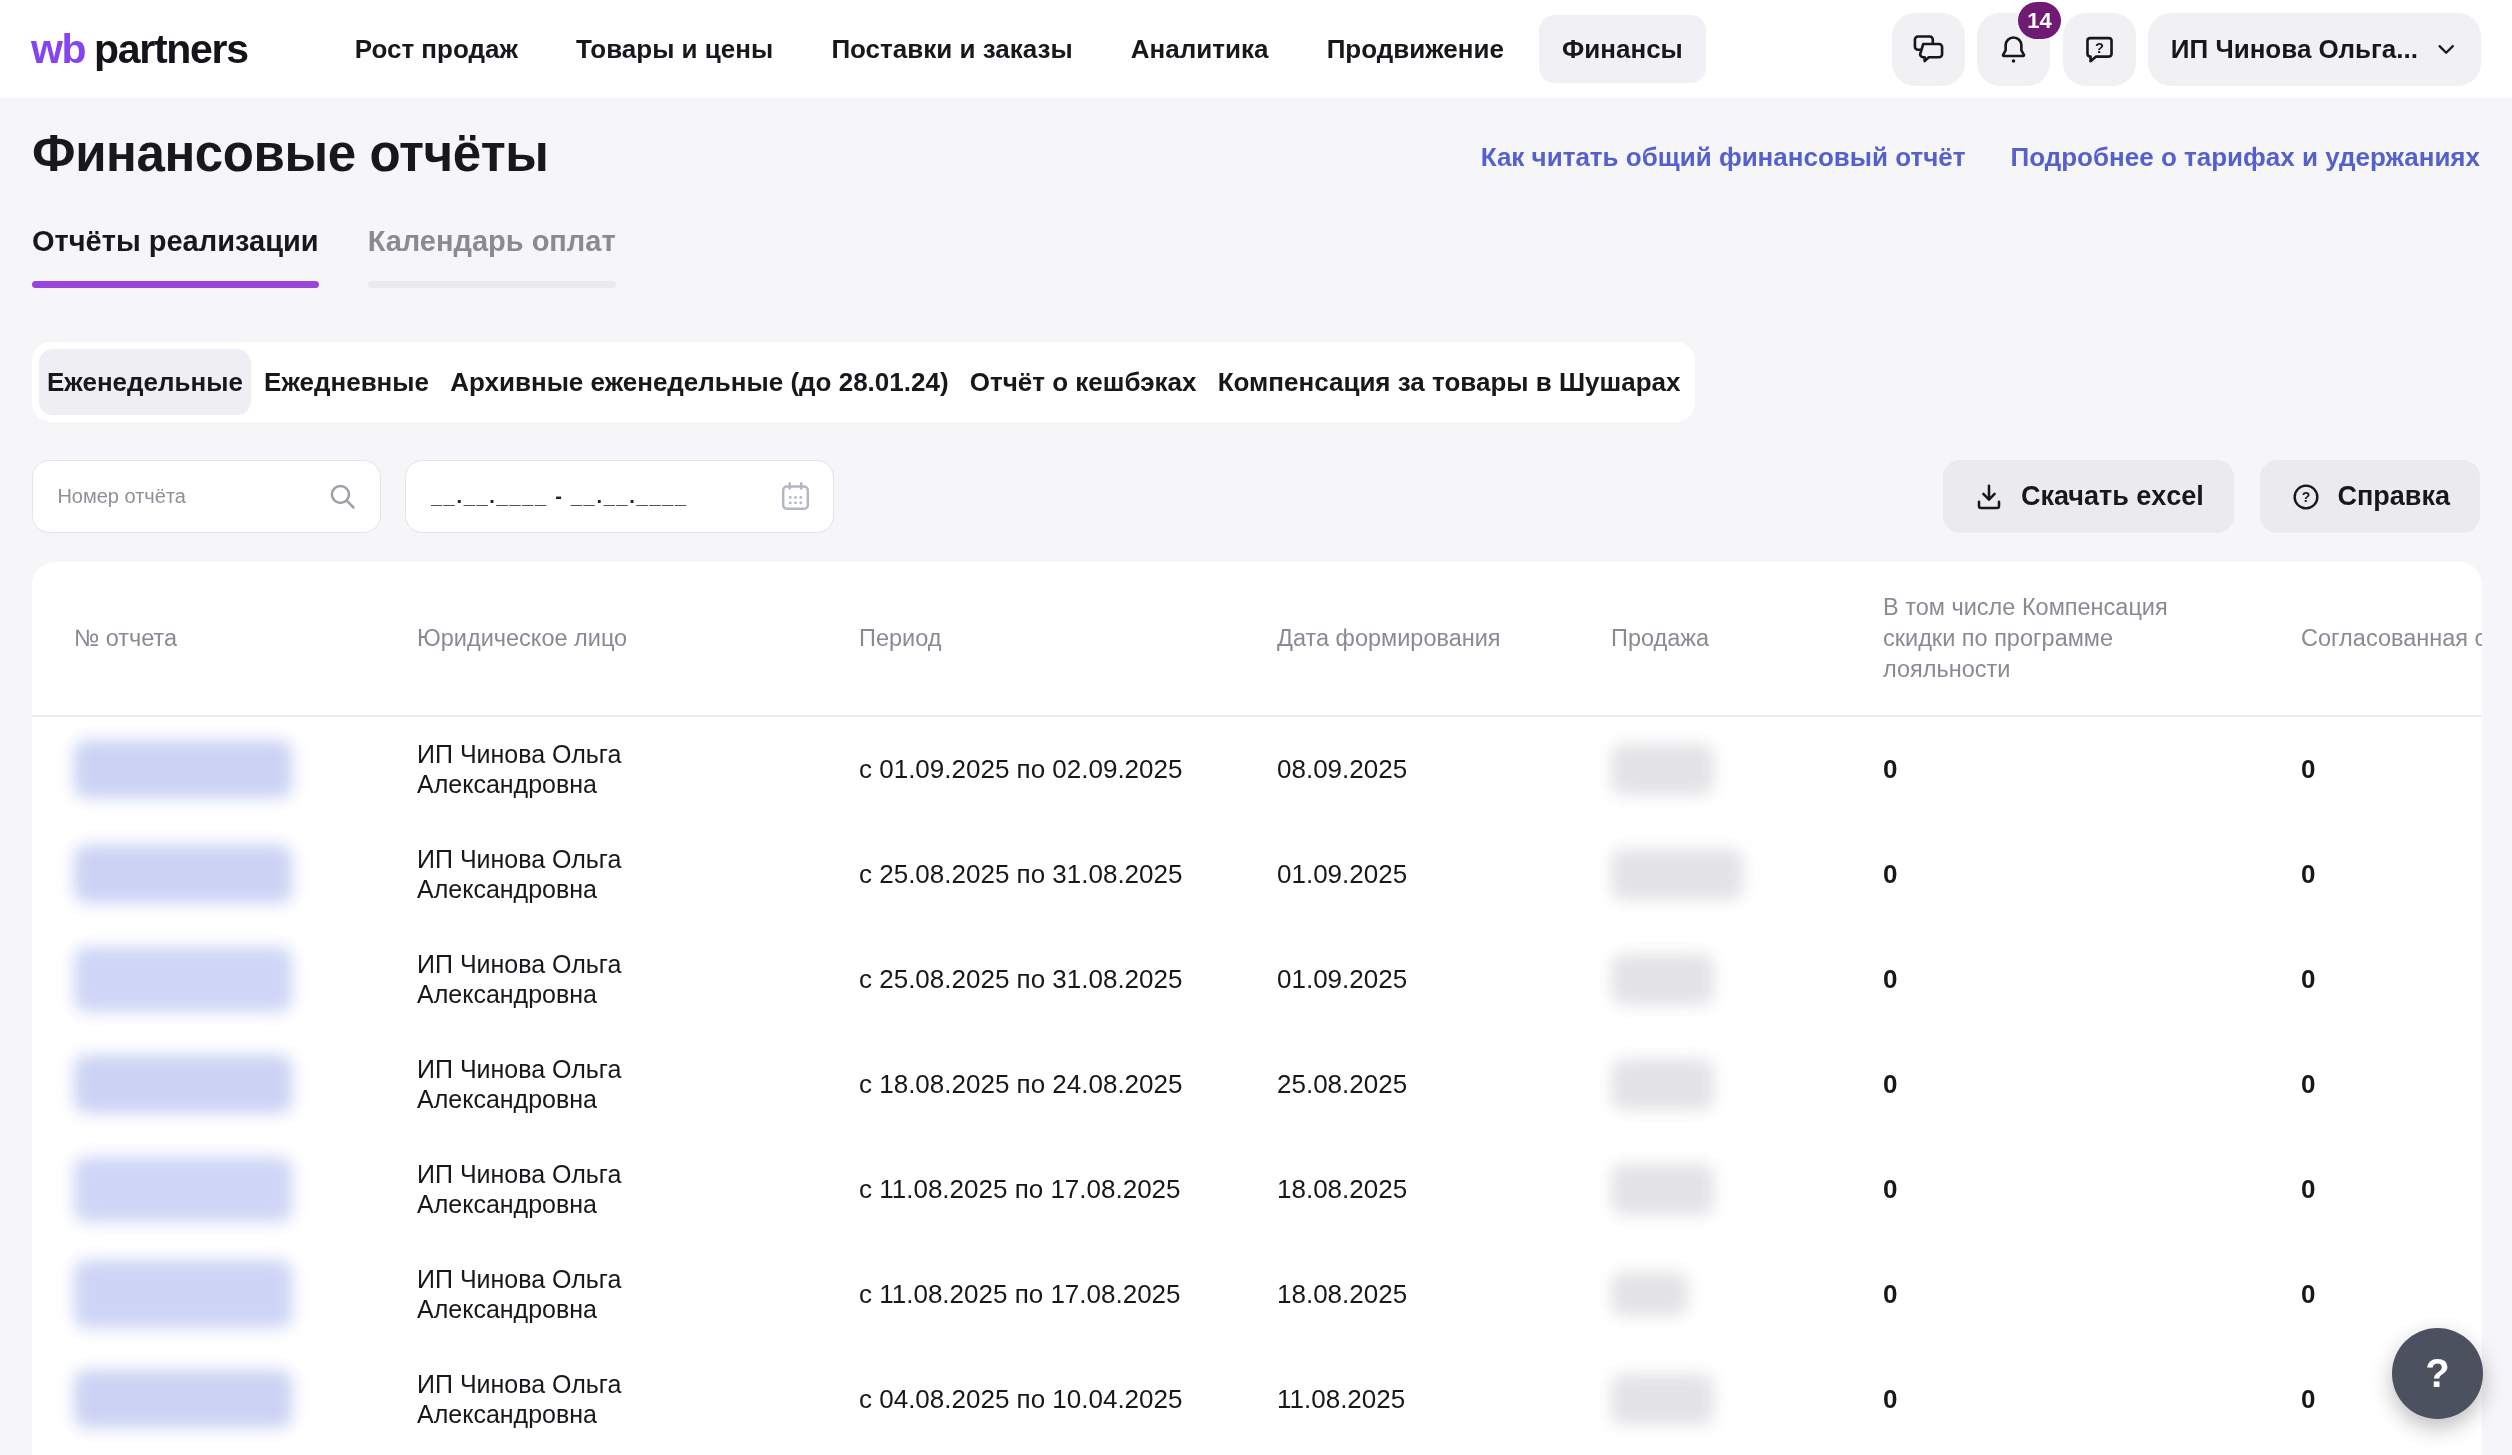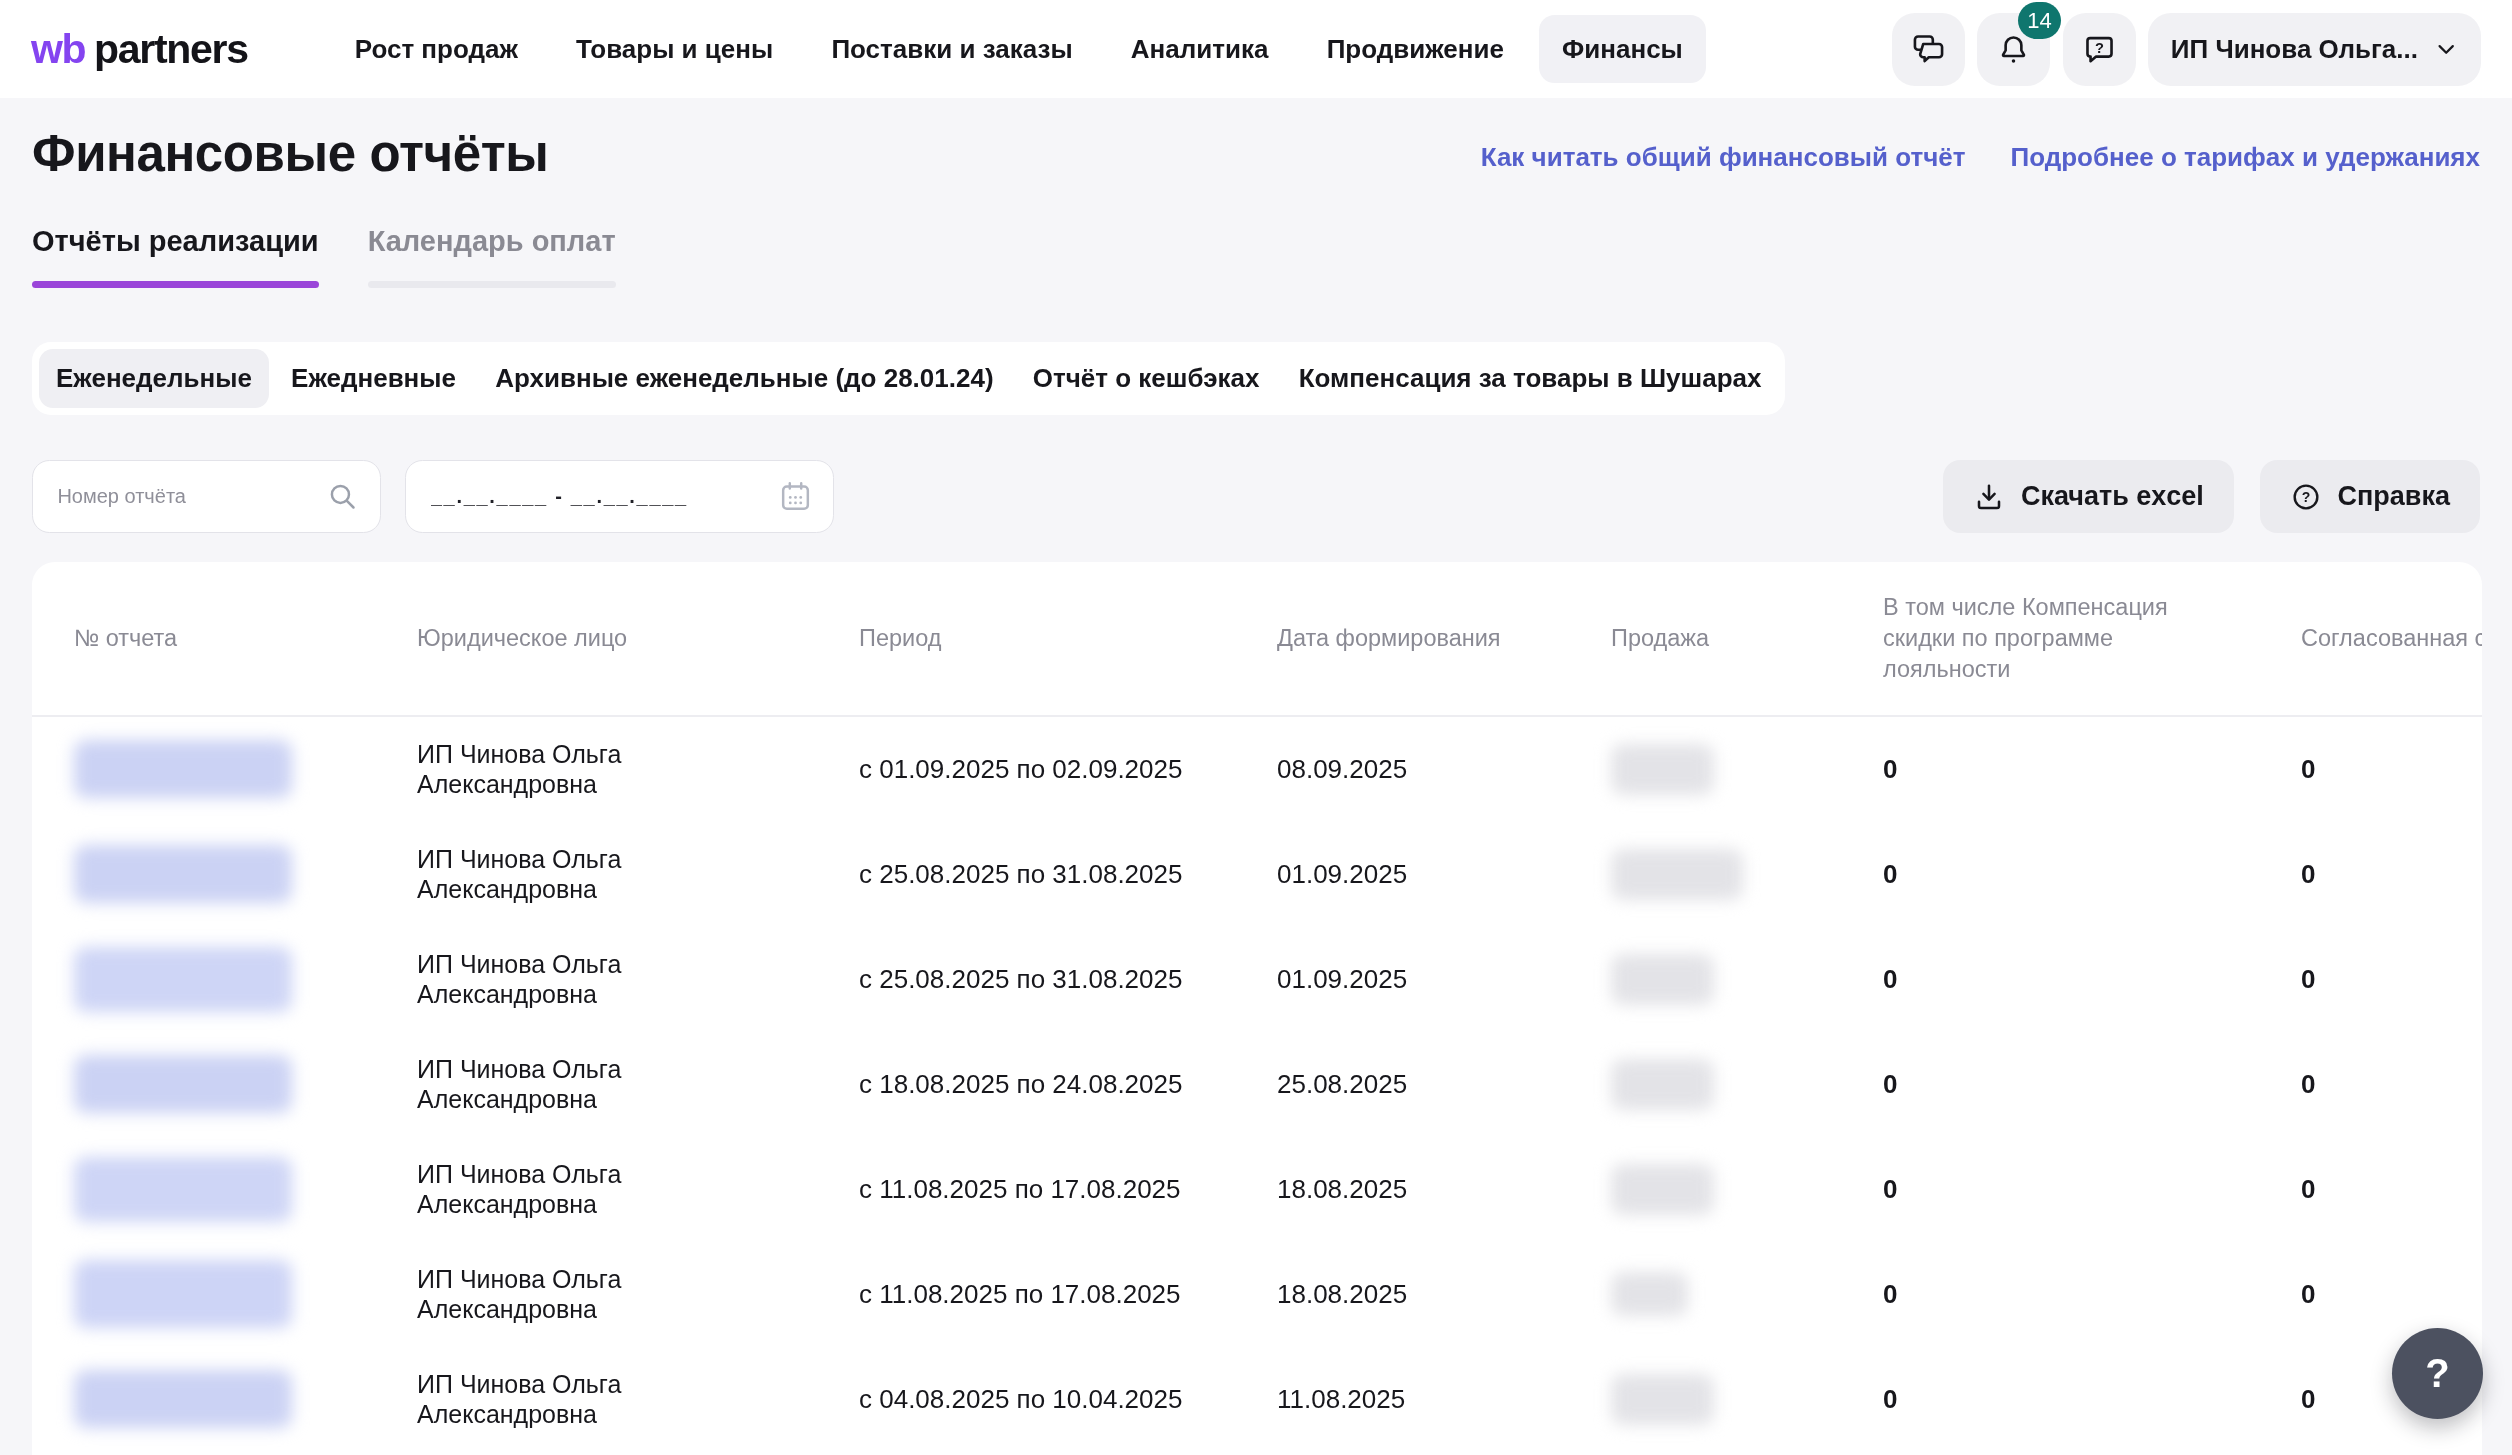--- a/index.html
+++ b/index.html
@@ -16,21 +16,21 @@
   .logo .partners { color:#141419; }
   .nav-menu { display:flex; align-items:center; margin-left:84px; gap:12.2px; }
   .nav-item { font-size:26px; font-weight:700; color:#17171c; padding:18.3px 23px;
               border-radius:15.7px; white-space:nowrap; cursor:pointer; }
   .nav-item.active { background:#f1f1f5; }
   .nav-spacer { flex:1; }
   .icon-btn { position:relative; width:73px; height:73px; border-radius:23px; background:#f1f1f4;
               display:flex; align-items:center; justify-content:center; margin-left:12.2px; cursor:pointer; }
   .icon-btn svg { width:37px; height:37px; color:#17171c; }
   .badge { position:absolute; top:-10.5px; right:-10.5px; min-width:43px; height:37px; padding:0 8.7px;
-           border-radius:21px; background:#0f766e; color:#fff; font-size:22px; font-weight:400;
+           border-radius:21px; background:#701a75; color:#fff; font-size:22px; font-weight:700;
            display:flex; align-items:center; justify-content:center; }
   .account-btn { height:73px; margin-left:12.2px; border-radius:23px; background:#f1f1f4;
                  display:flex; align-items:center; gap:15.7px; padding:0 23px; font-size:26px;
                  font-weight:700; white-space:nowrap; cursor:pointer; }
   .account-btn svg { width:24.4px; height:24.4px; }
 
   
   .page-title { position:absolute; left:32px; top:124px; font-size:51px; font-weight:800;
                 letter-spacing:-0.4px; color:#17171c; }
   .header-links { position:absolute; right:32px; top:142px; display:flex; gap:45px; }
@@ -40,21 +40,21 @@
   .tabs { position:absolute; left:32px; top:225px; display:flex; gap:49px; }
   .tab { cursor:pointer; }
   .tab-label { font-size:29px; font-weight:700; color:#8a8a93; white-space:nowrap; }
   .tab.active .tab-label { color:#17171c; }
   .tab-underline { height:7px; border-radius:3.5px; background:#e9e9ee; margin-top:23px; }
   .tab.active .tab-underline { background:#9a45d9; }
 
   
   .pills-bar { position:absolute; left:32px; top:342px; background:#ffffff; border-radius:19px;
                padding:7px; display:inline-flex; gap:5.2px; }
-  .pill { height:59px; display:flex; align-items:center; padding:0 17px; border-radius:14px;
+  .pill { height:66px; display:flex; align-items:center; padding:0 8px; border-radius:14px;
           font-size:26px; font-weight:700; color:#17171c; white-space:nowrap; cursor:pointer; }
   .pill.active { background:#efeff3; }
 
   
   .filters { position:absolute; left:32px; right:32px; top:460px; display:flex; align-items:center; }
   .input-wrap { position:relative; height:73px; background:#fff; border:1.7px solid #e3e3e9;
                 border-radius:17.4px; display:flex; align-items:center; }
   .input-wrap input { border:none; outline:none; background:transparent; height:100%; width:100%;
                       font-family:"Liberation Sans", sans-serif; font-size:20px; color:#17171c;
                       padding:0 66px 0 24.4px; }

